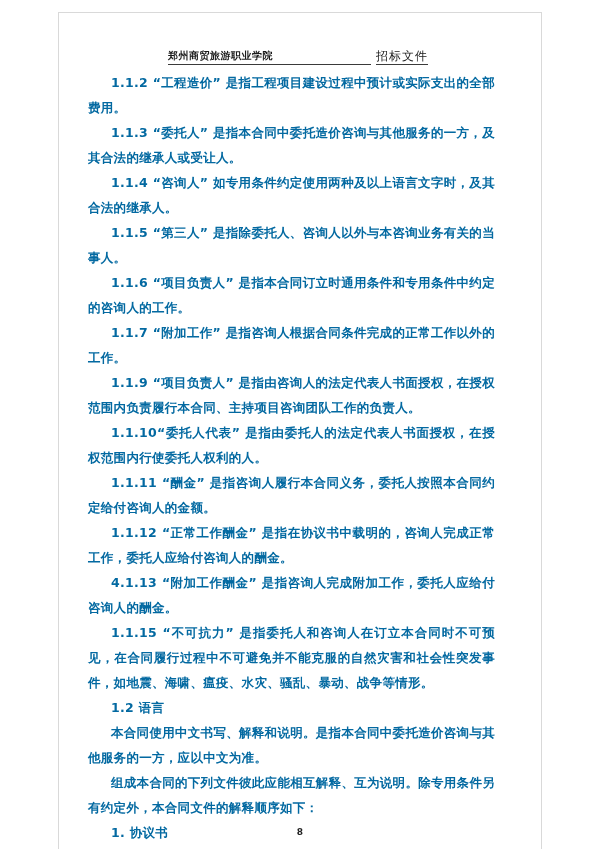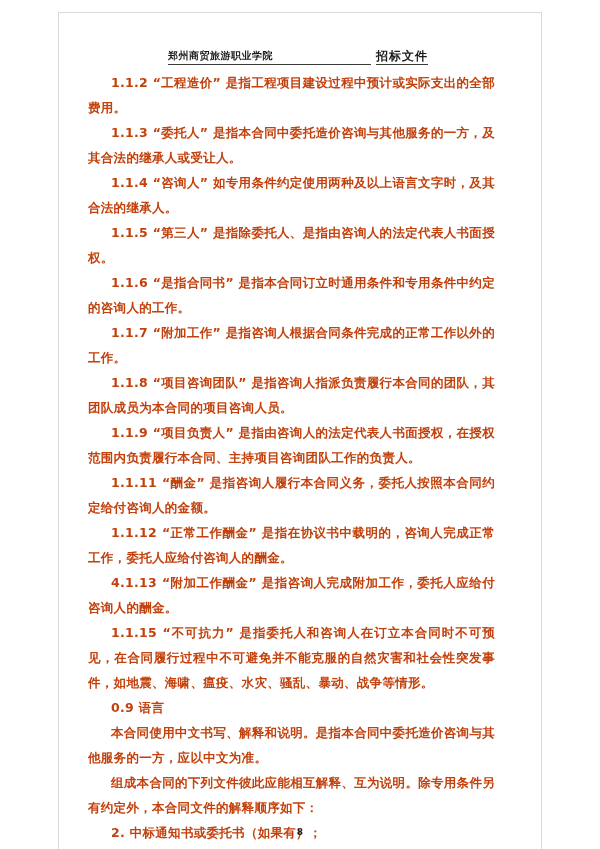--- a/index.html
+++ b/index.html
@@ -31,39 +31,39 @@
     border-bottom: 1.5px solid #3a3a3a;
     font-size: 10px;
     font-weight: 700;
     letter-spacing: 0.5px;
     line-height: 16px;
     white-space: nowrap;
   }
   .h-right {
     border-bottom: 1.5px solid #3a3a3a;
     font-size: 12px;
-    font-weight: 700;
+    font-weight: 400;
     letter-spacing: 1px;
     line-height: 16px;
     white-space: nowrap;
   }
   
   .doc-body {
     margin: 0 47px 0 30px;
     padding-top: 5px;
   }
   .para {
     margin: 0;
     font-size: 12.5px;
     font-weight: 700;
     line-height: 25px;
     text-align: justify;
     text-indent: 23px;
     letter-spacing: 0.3px;
-    color: #c2410c;
+    color: #0369a1;
   }
   
   .footer {
     position: absolute;
     left: 0;
     right: 0;
     bottom: 22px;
     text-align: center;
   }
   .page-num {
@@ -80,32 +80,33 @@
   <div class="header">
     <span class="h-left">郑州商贸旅游职业学院</span>
     <span class="h-right">招标文件</span>
   </div>
 
   <div class="doc-body" id="doc-body">
 
   <p class="para">1.1.2 “工程造价” 是指工程项目建设过程中预计或实际支出的全部费用。</p>
       <p class="para">1.1.3 “委托人” 是指本合同中委托造价咨询与其他服务的一方，及其合法的继承人或受让人。</p>
       <p class="para">1.1.4 “咨询人” 如专用条件约定使用两种及以上语言文字时，及其合法的继承人。</p>
-      <p class="para">1.1.5 “第三人” 是指除委托人、是指由咨询人的法定代表人书面授权。</p>
-      <p class="para">1.1.6 “是指合同书” 是指本合同订立时通用条件和专用条件中约定的咨询人的工作。</p>
+      <p class="para">1.1.5 “第三人” 是指除委托人、咨询人以外与本咨询业务有关的当事人。</p>
+      <p class="para">1.1.6 “项目负责人” 是指本合同订立时通用条件和专用条件中约定的咨询人的工作。</p>
       <p class="para">1.1.7 “附加工作” 是指咨询人根据合同条件完成的正常工作以外的工作。</p>
-      <p class="para">1.1.8 “项目咨询团队” 是指咨询人指派负责履行本合同的团队，其团队成员为本合同的项目咨询人员。</p>
       <p class="para">1.1.9 “项目负责人” 是指由咨询人的法定代表人书面授权，在授权范围内负责履行本合同、主持项目咨询团队工作的负责人。</p>
+      <p class="para">1.1.10“委托人代表” 是指由委托人的法定代表人书面授权，在授权范围内行使委托人权利的人。</p>
       <p class="para">1.1.11 “酬金” 是指咨询人履行本合同义务，委托人按照本合同约定给付咨询人的金额。</p>
       <p class="para">1.1.12 “正常工作酬金” 是指在协议书中载明的，咨询人完成正常工作，委托人应给付咨询人的酬金。</p>
       <p class="para">4.1.13 “附加工作酬金” 是指咨询人完成附加工作，委托人应给付咨询人的酬金。</p>
       <p class="para">1.1.15 “不可抗力” 是指委托人和咨询人在订立本合同时不可预见，在合同履行过程中不可避免并不能克服的自然灾害和社会性突发事件，如地震、海啸、瘟疫、水灾、骚乱、暴动、战争等情形。</p>
-      <p class="para">0.9 语言</p>
+      <p class="para">1.2 语言</p>
       <p class="para">本合同使用中文书写、解释和说明。是指本合同中委托造价咨询与其他服务的一方，应以中文为准。</p>
       <p class="para">组成本合同的下列文件彼此应能相互解释、互为说明。除专用条件另有约定外，本合同文件的解释顺序如下：</p>
+      <p class="para">1. 协议书</p>
       <p class="para">2. 中标通知书或委托书（如果有）；</p>
       <p class="para">3. 专用条件及附录；</p>
     </div>
 
   <div class="footer">
     <span class="page-num">8</span>
   </div>
 
 </div>
 

